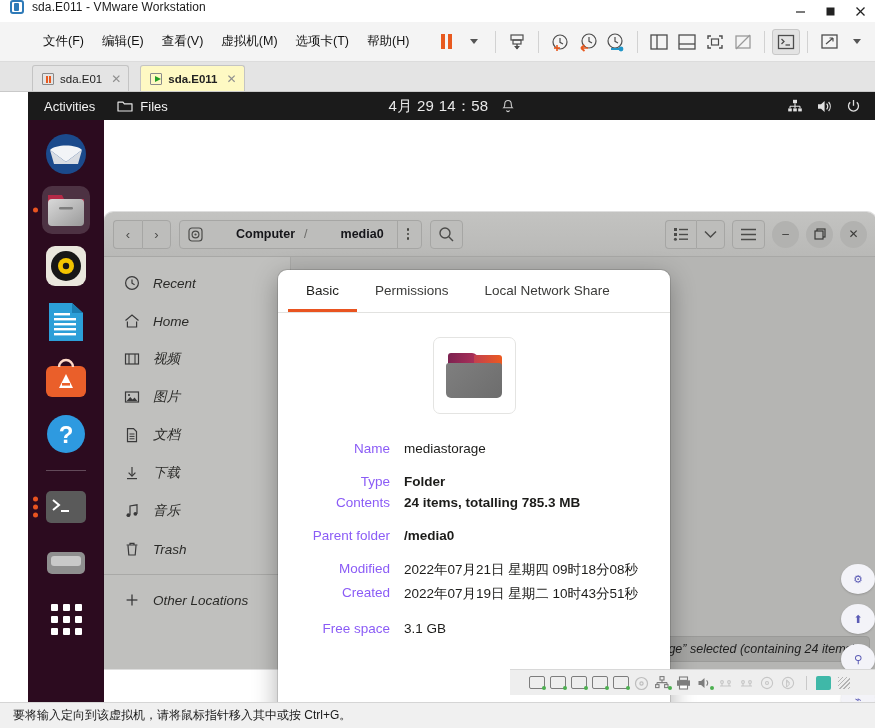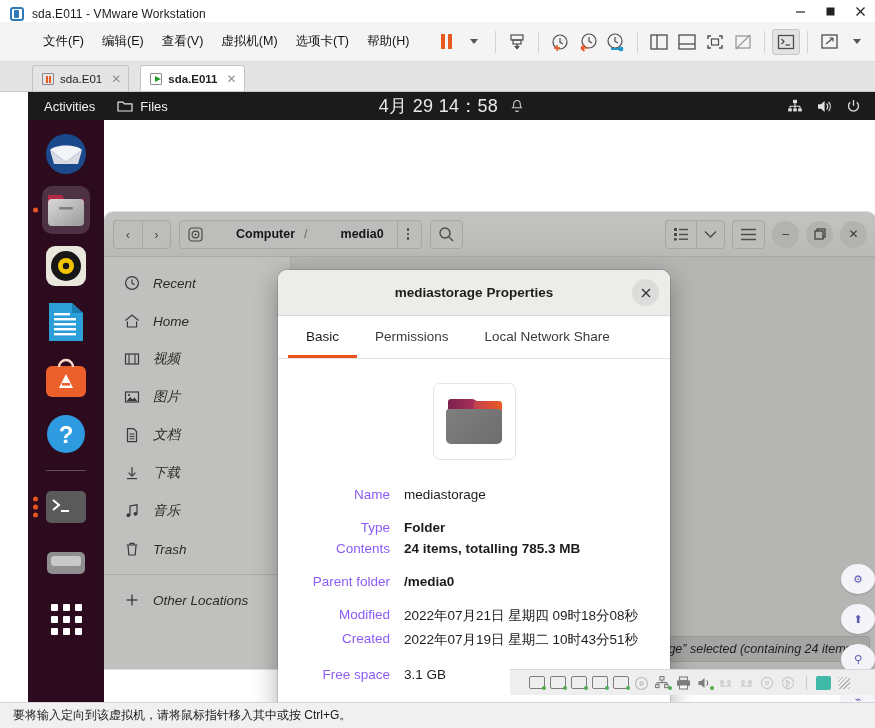--- a/index.html
+++ b/index.html
@@ -12,21 +12,21 @@
   #root { position: relative; width: 875px; height: 728px; }
 
   
   .vm-window {
     position: absolute; inset: 0;
     background: #f0f0f0;
     display: flex; flex-direction: column;
   }
   .vm-titlebar {
     height: 22px; background: #ffffff;
-    display: flex; align-items: flex-end;
+    display: flex; align-items: flex-start;
     padding-left: 10px; position: relative;
     border-bottom: 1px solid #ffffff;
   }
   .vm-app-icon {
     width: 14px; height: 14px; margin-right: 8px;
     border: 2px solid #2e7ab8; border-radius: 3px;
     background: #ffffff; position: relative; flex: none;
   }
   .vm-app-icon::after {
     content: ""; position: absolute; left: 2px; top: 1px;
@@ -78,21 +78,21 @@
     height: 30px; background: #e4e4e4;
     display: flex; align-items: flex-end; padding-left: 32px;
     border-bottom: 1px solid #c9c9c9;
   }
   .vm-tab {
     height: 26px; display: flex; align-items: center; gap: 6px;
     padding: 0 7px 0 9px; font-size: 11.5px; color: #222;
     background: #e4e4e4; border: 1px solid #c4c4c4;
     border-bottom: none; border-radius: 3px 3px 0 0; margin-right: 11px;
   }
-  .vm-tab.active { background: #ffffff; font-weight: bold; }
+  .vm-tab.active { background: #fef9c3; font-weight: bold; }
   .vm-tab .tab-ico {
     width: 12px; height: 12px; border: 1px solid #8a8a8a;
     border-radius: 1px; position: relative; flex: none;
   }
   .vm-tab .tab-ico.paused::after {
     content: ""; position: absolute; left: 3px; top: 2px;
     width: 5px; height: 7px;
     background: repeating-linear-gradient(to right,#e8591f 0 2px,transparent 2px 3px);
   }
   .vm-tab .tab-ico.running::after {
@@ -131,21 +131,21 @@
   }
   .topbar-activities { padding: 0 12px 0 16px; color: #f2f2f2; }
   .topbar-app {
     display: flex; align-items: center; gap: 7px; color: #f2f2f2; padding: 0 10px;
   }
   .topbar-clock {
     position: absolute; left: 0; right: 0; display: flex;
     justify-content: center; align-items: center; gap: 12px;
     pointer-events: none;
   }
-  .topbar-clock .ct { color: #e9e9e9; font-size: 18px; letter-spacing: .3px; }
+  .topbar-clock .ct { color: #e9e9e9; font-size: 15px; letter-spacing: .3px; }
   .topbar-right {
     margin-left: auto; display: flex; align-items: center; gap: 13px;
     padding-right: 14px;
   }
 
   
   .dock {
     position: absolute; left: 28px; top: 28px; bottom: 0; width: 76px;
     background: #2c0b1f; display: flex; flex-direction: column;
     align-items: center; padding-top: 10px; gap: 8px;
@@ -759,29 +759,20 @@
                 <path d="M2 6h20l3 5h35v8H2z" fill="#8c2437"></path>
                 <rect x="2" y="11" width="58" height="34" rx="4" fill="#7c7c7a"></rect>
               </svg>
             </div>
             <div class="nt-statuspill">“mediastorage” selected  (containing 24 items)</div>
           </div>
         </div>
       </div>
 
       <div class="dlg">
-        <div class="dlg-title">
-          <span class="t">mediastorage Properties</span>
-          <span class="dlg-close">
-            <svg width="12" height="12" viewBox="0 0 12 12">
-                <line x1="2" y1="2" x2="10" y2="10" stroke="#39393a" stroke-width="1.4"></line>
-                <line x1="10" y1="2" x2="2" y2="10" stroke="#39393a" stroke-width="1.4"></line>
-              </svg>
-          </span>
-        </div>
         <div class="dlg-tabs">
           <div class="dlg-tab active">Basic</div>
           <div class="dlg-tab">Permissions</div>
           <div class="dlg-tab">Local Network Share</div>
         </div>
         <div class="dlg-body">
           <div class="dlg-icon-wrap">
             <div class="dlg-icon">
               <div class="folder-ico">
                 <div class="tab"></div>

